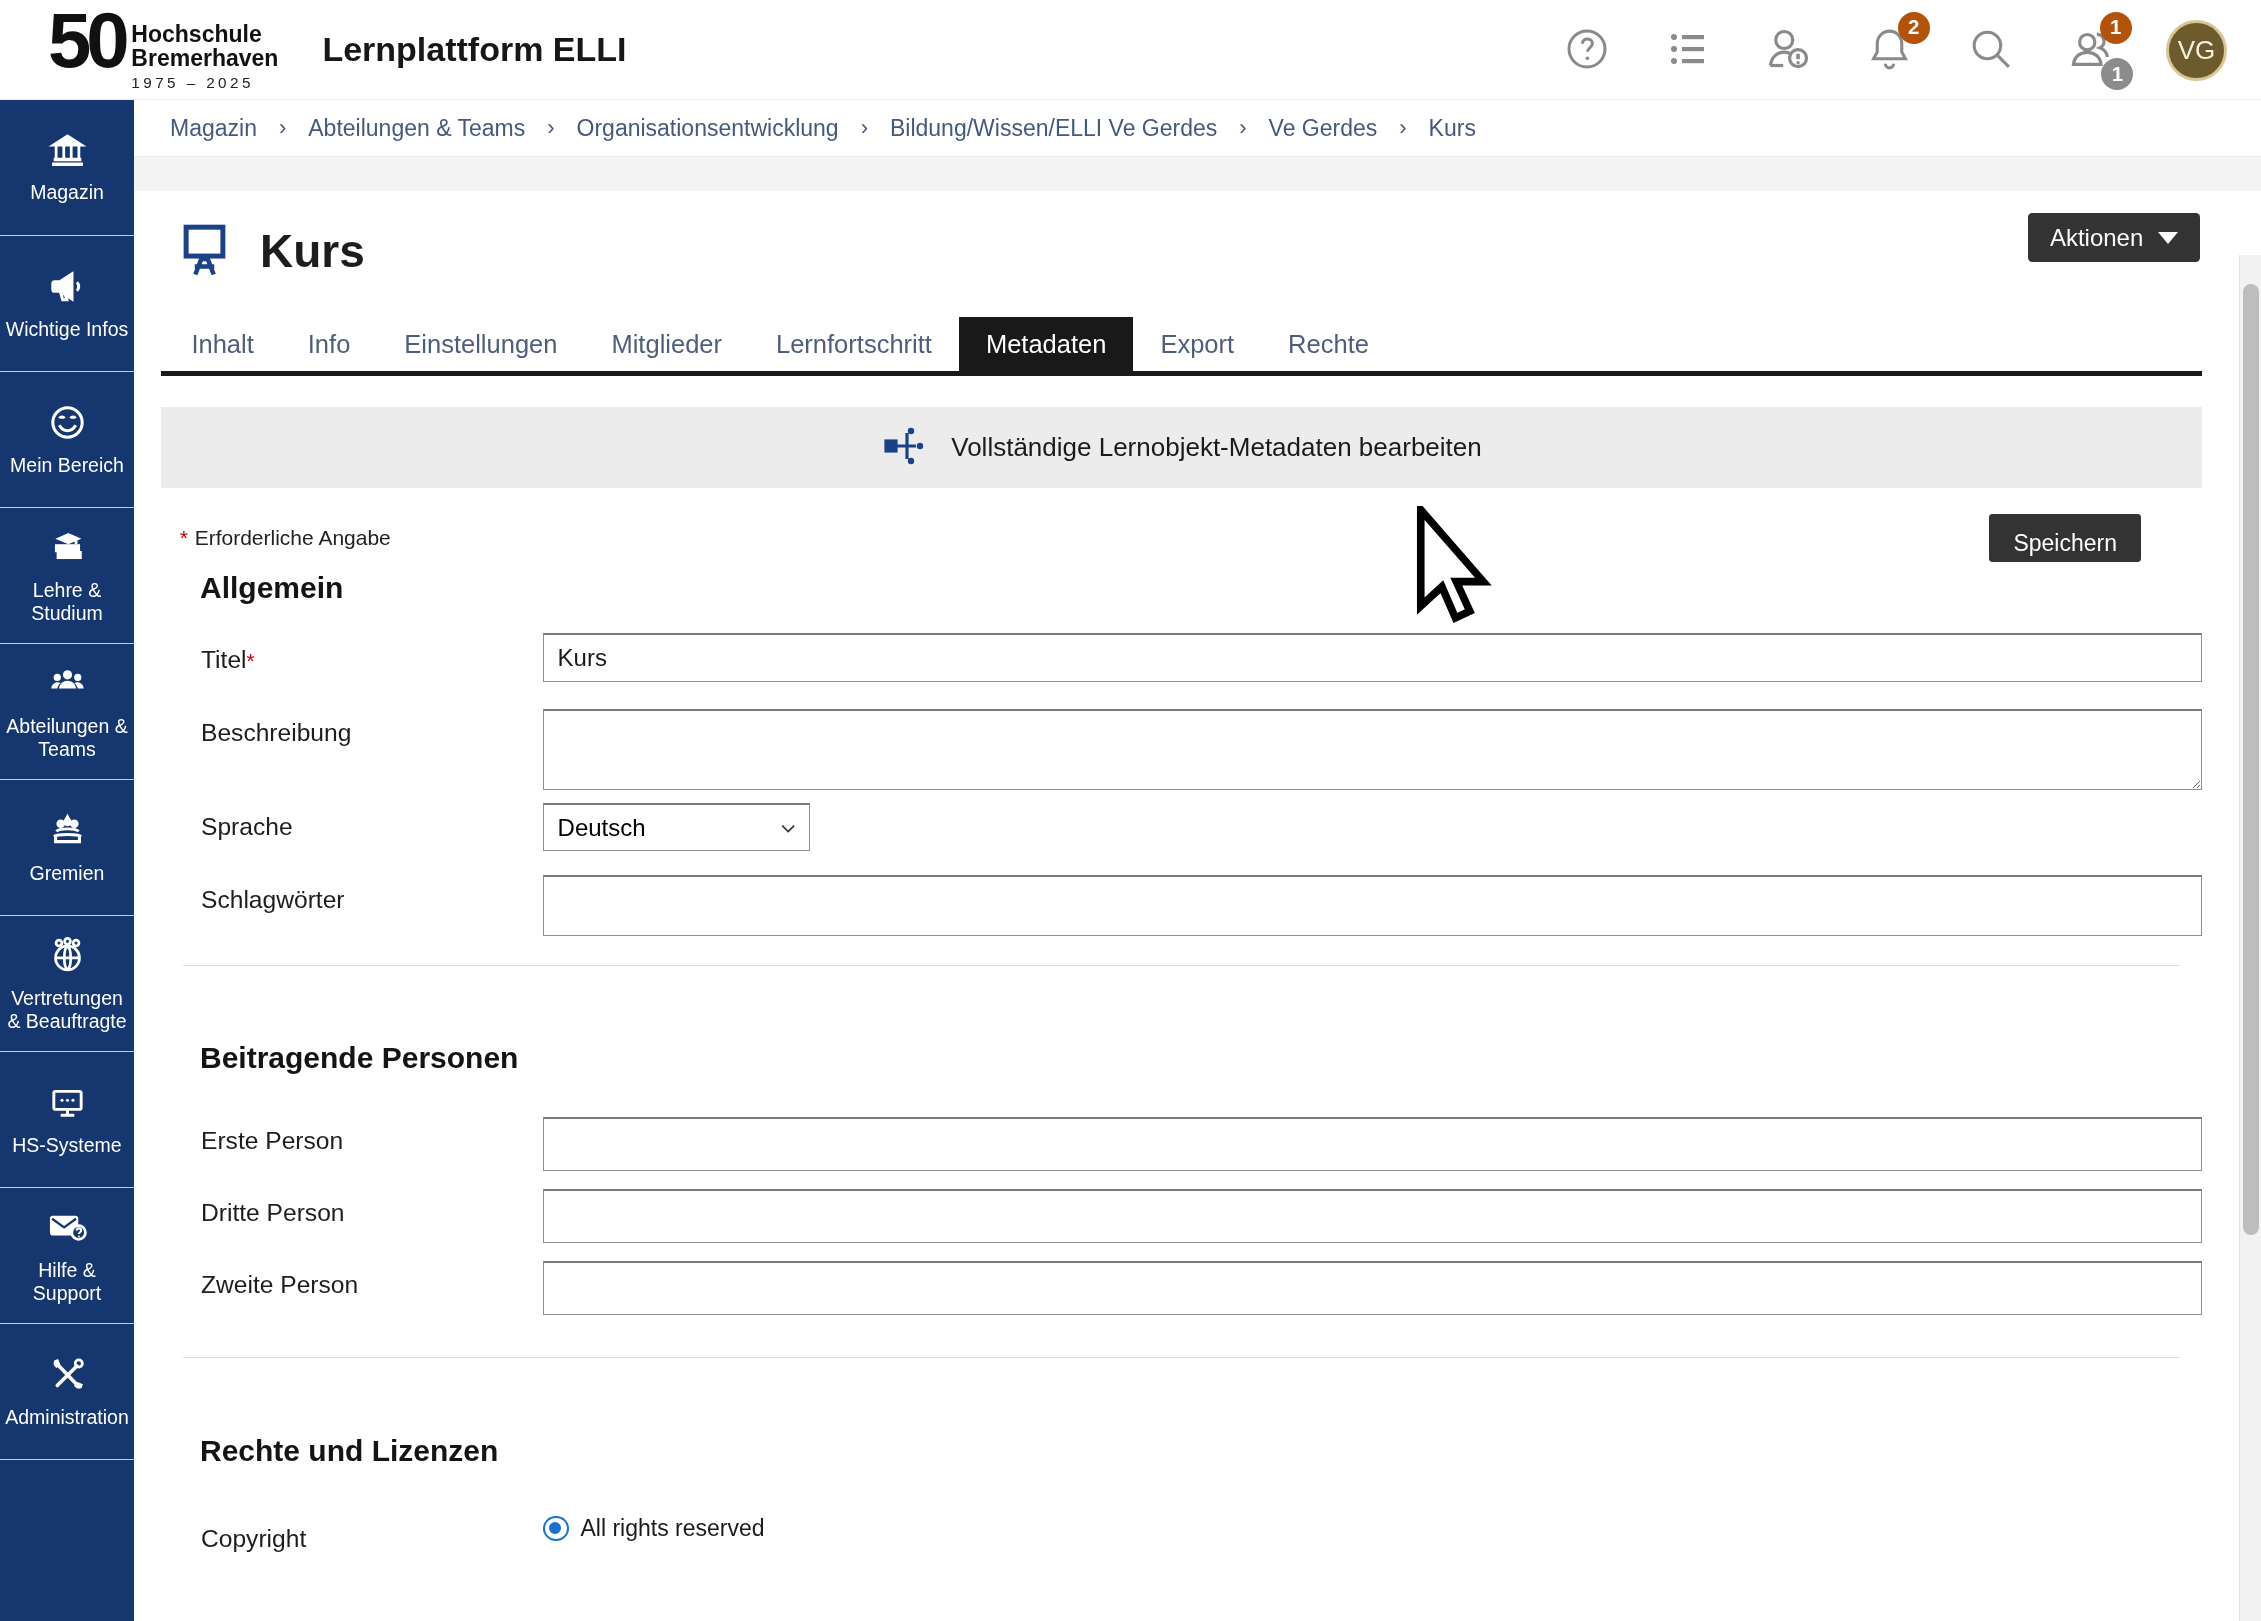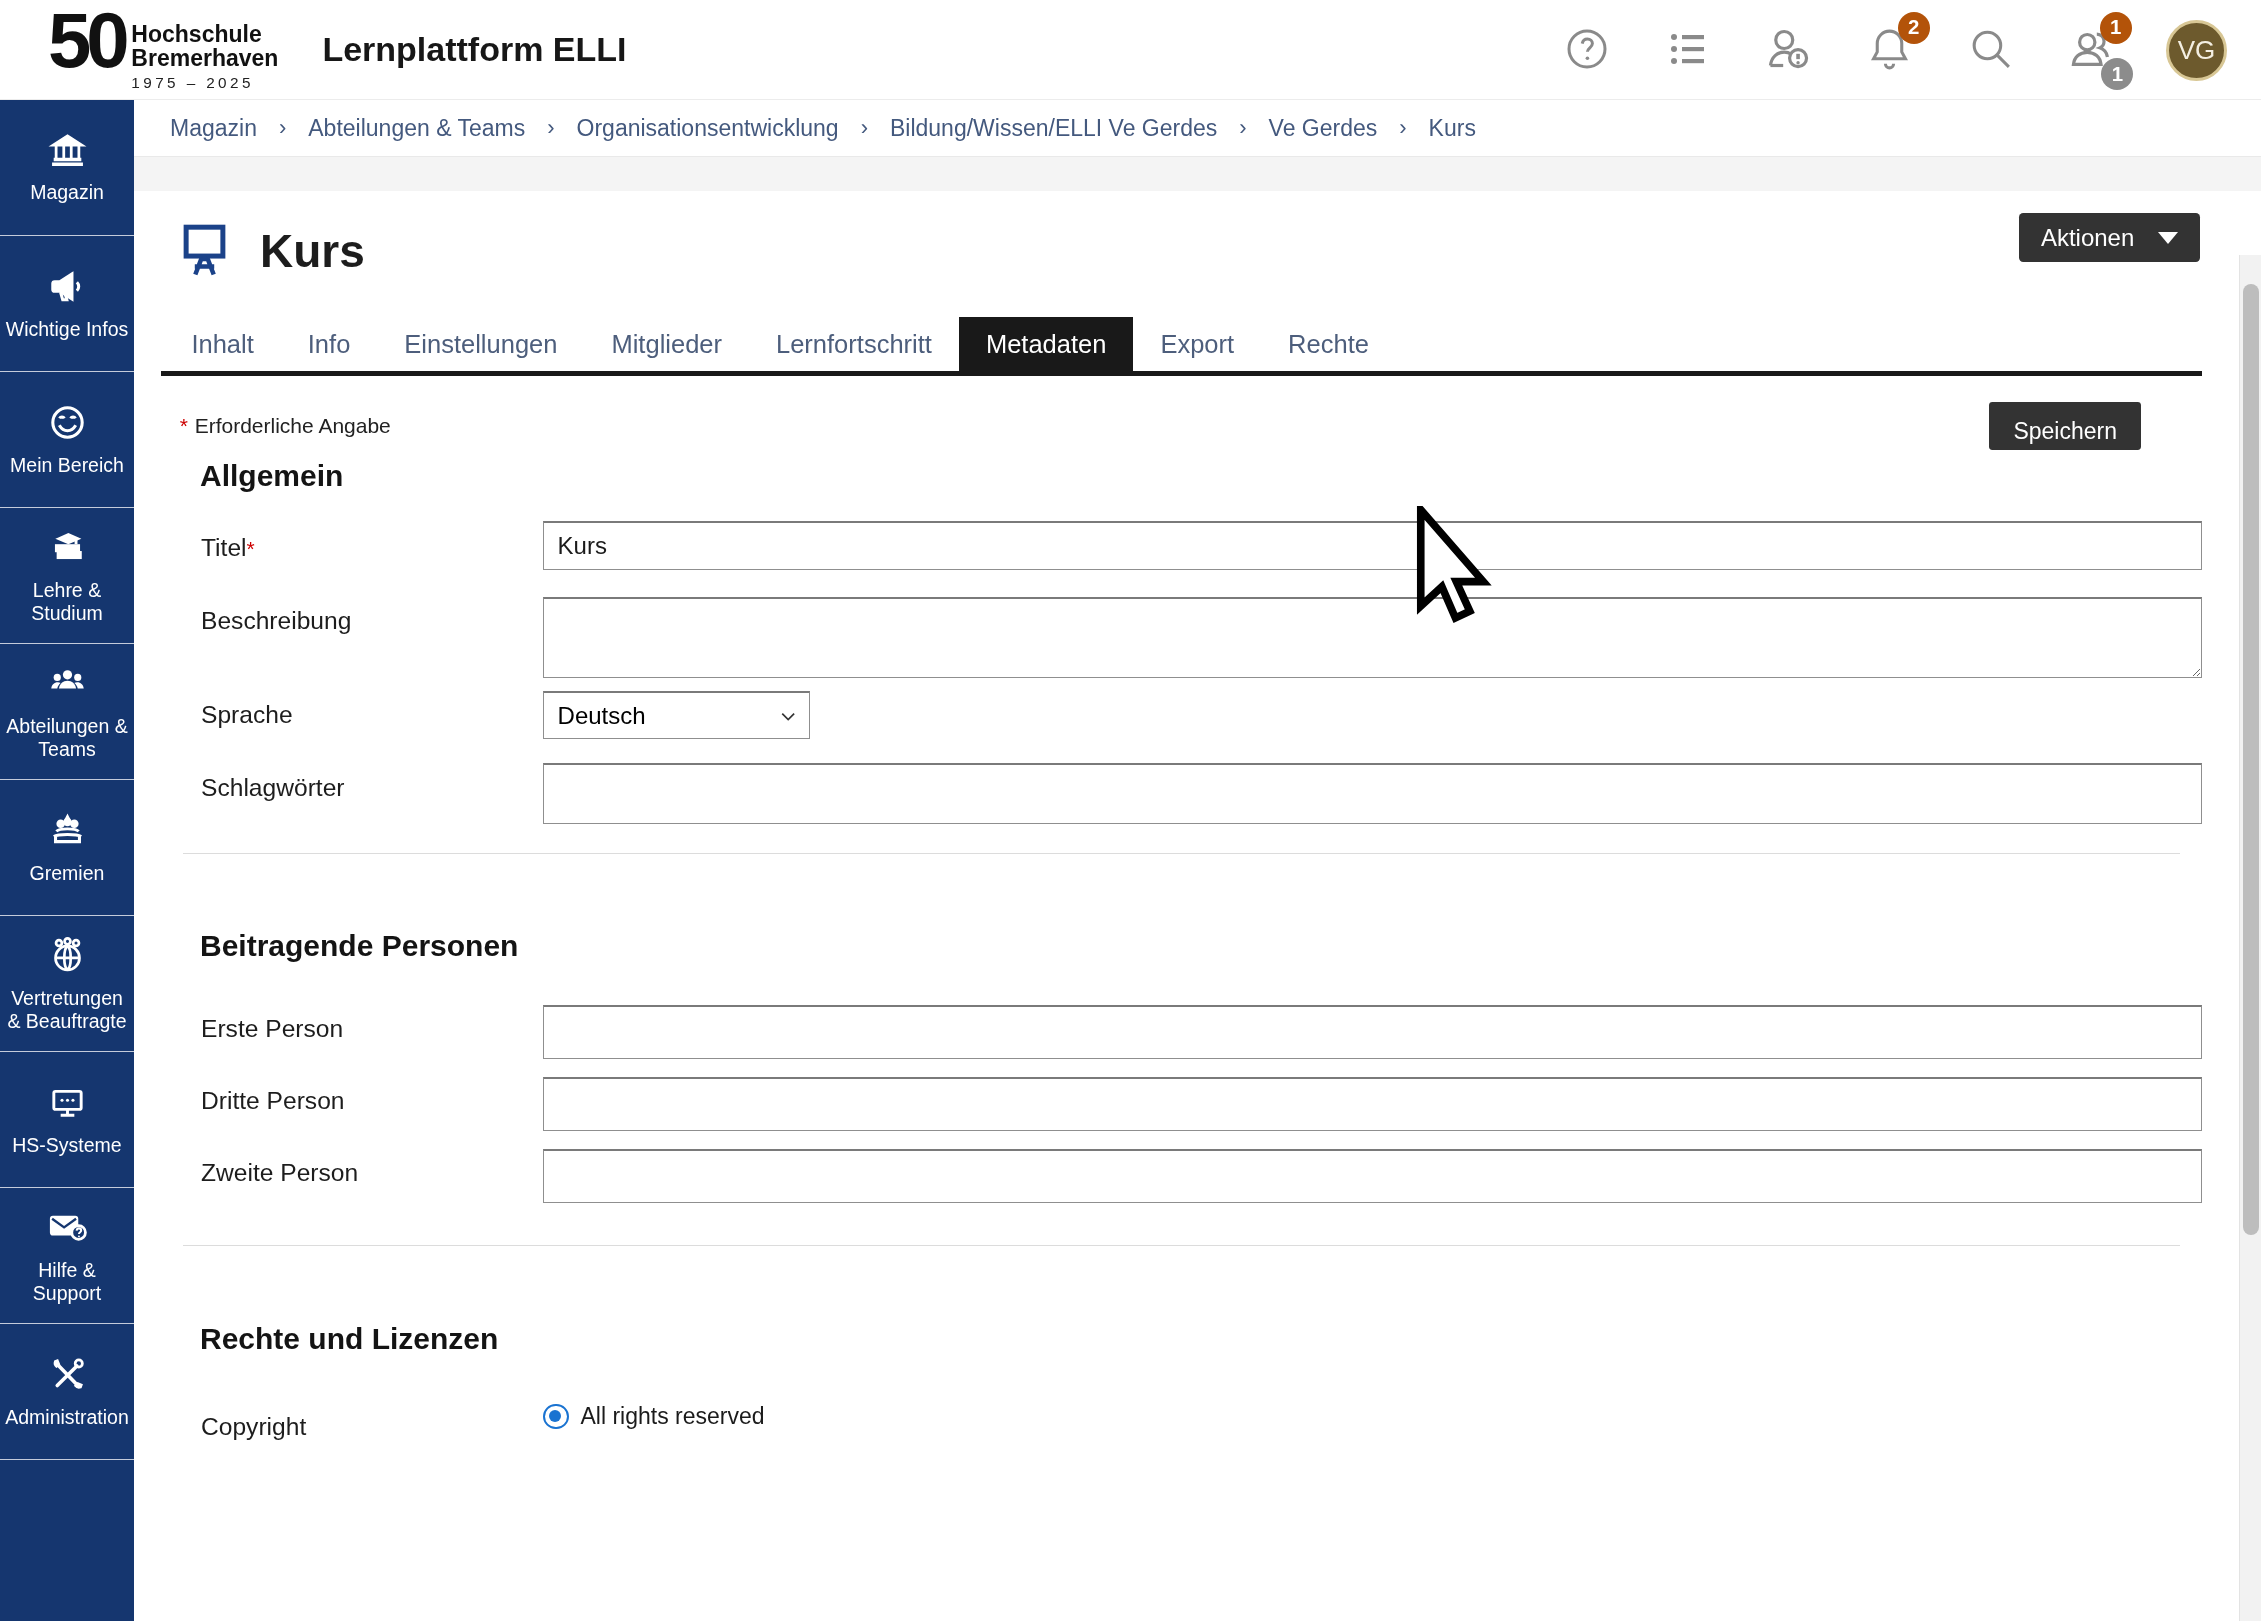--- a/index.html
+++ b/index.html
@@ -41,21 +41,21 @@
   .crumb-sep { margin:0 22px; color:#44597e; font-size:22px; }
   .gray-band { height:34px; background:#f4f4f4; }
 
   .content { padding:0 59px 0 27px; }
 
   
   .title-row { display:flex; align-items:center; margin-top:17px; height:85px; position:relative; }
   .obj-icon { margin-left:12px; }
   .page-title { font-size:46px; font-weight:bold; color:#1d1d1d; margin-left:24px; }
   .actions-btn { position:absolute; right:1.7px; top:5.1px; background:#333; color:#fff; font-size:24px;
-    height:49px; padding:0 22px; border:none; border-radius:4.2px; display:flex; align-items:center; gap:24px; cursor:pointer; }
+    height:49px; padding:0 22px; border:none; border-radius:4.2px; display:flex; align-items:center; gap:15px; cursor:pointer; }
   .caret-down { width:0; height:0; border-left:10.2px solid transparent; border-right:10.2px solid transparent; border-top:12px solid #fff; }
 
   
   .tabbar { display:flex; margin-top:24px; border-bottom:5.1px solid #191919; padding-left:3.4px; }
   .tab { height:54px; padding:0 27px; display:flex; align-items:center; font-size:25.5px; color:#4d5e7c; cursor:pointer; }
   .tab.active { background:#191919; color:#fff; }
   .subtabs { display:flex; gap:44px; margin:18.7px 0 0 22px; font-size:23px; color:#44597e; }
   .subtab { cursor:pointer; }
   .subtab.active { text-decoration:underline; text-underline-offset:5.1px; }
 
@@ -336,20 +336,32 @@
         <div class="tab">Inhalt</div>
         <div class="tab">Info</div>
         <div class="tab">Einstellungen</div>
         <div class="tab">Mitglieder</div>
         <div class="tab">Lernfortschritt</div>
         <div class="tab active">Metadaten</div>
         <div class="tab">Export</div>
         <div class="tab">Rechte</div>
       </div>
 
+      <div class="banner">
+        <span>
+          <svg width="48" height="48" viewBox="0 0 24 24" fill="none" stroke="#1b4289" stroke-width="1.6">
+            <rect x="2.5" y="9.5" width="5" height="5" fill="#1b4289"></rect>
+              <path d="M7.5 12h5.5M13 12V5.5M13 12v6.5M13 12h4.5"></path>
+            <circle cx="15" cy="4.5" r="1.6" fill="#1b4289" stroke="none"></circle>
+              <circle cx="19.5" cy="12" r="1.6" fill="#1b4289" stroke="none"></circle>
+              <circle cx="15" cy="19.5" r="1.6" fill="#1b4289" stroke="none"></circle>
+          </svg>
+        </span>
+        <span class="banner-label">Vollständige Lernobjekt-Metadaten bearbeiten</span>
+      </div>
 
       <div class="form-head">
         <span class="req-star">*</span>
         <span class="req-note">Erforderliche Angabe</span>
         <button class="save-btn">Speichern</button>
       </div>
 
       <h2 class="section-title">Allgemein</h2>
 
       <div class="frow mt37">

